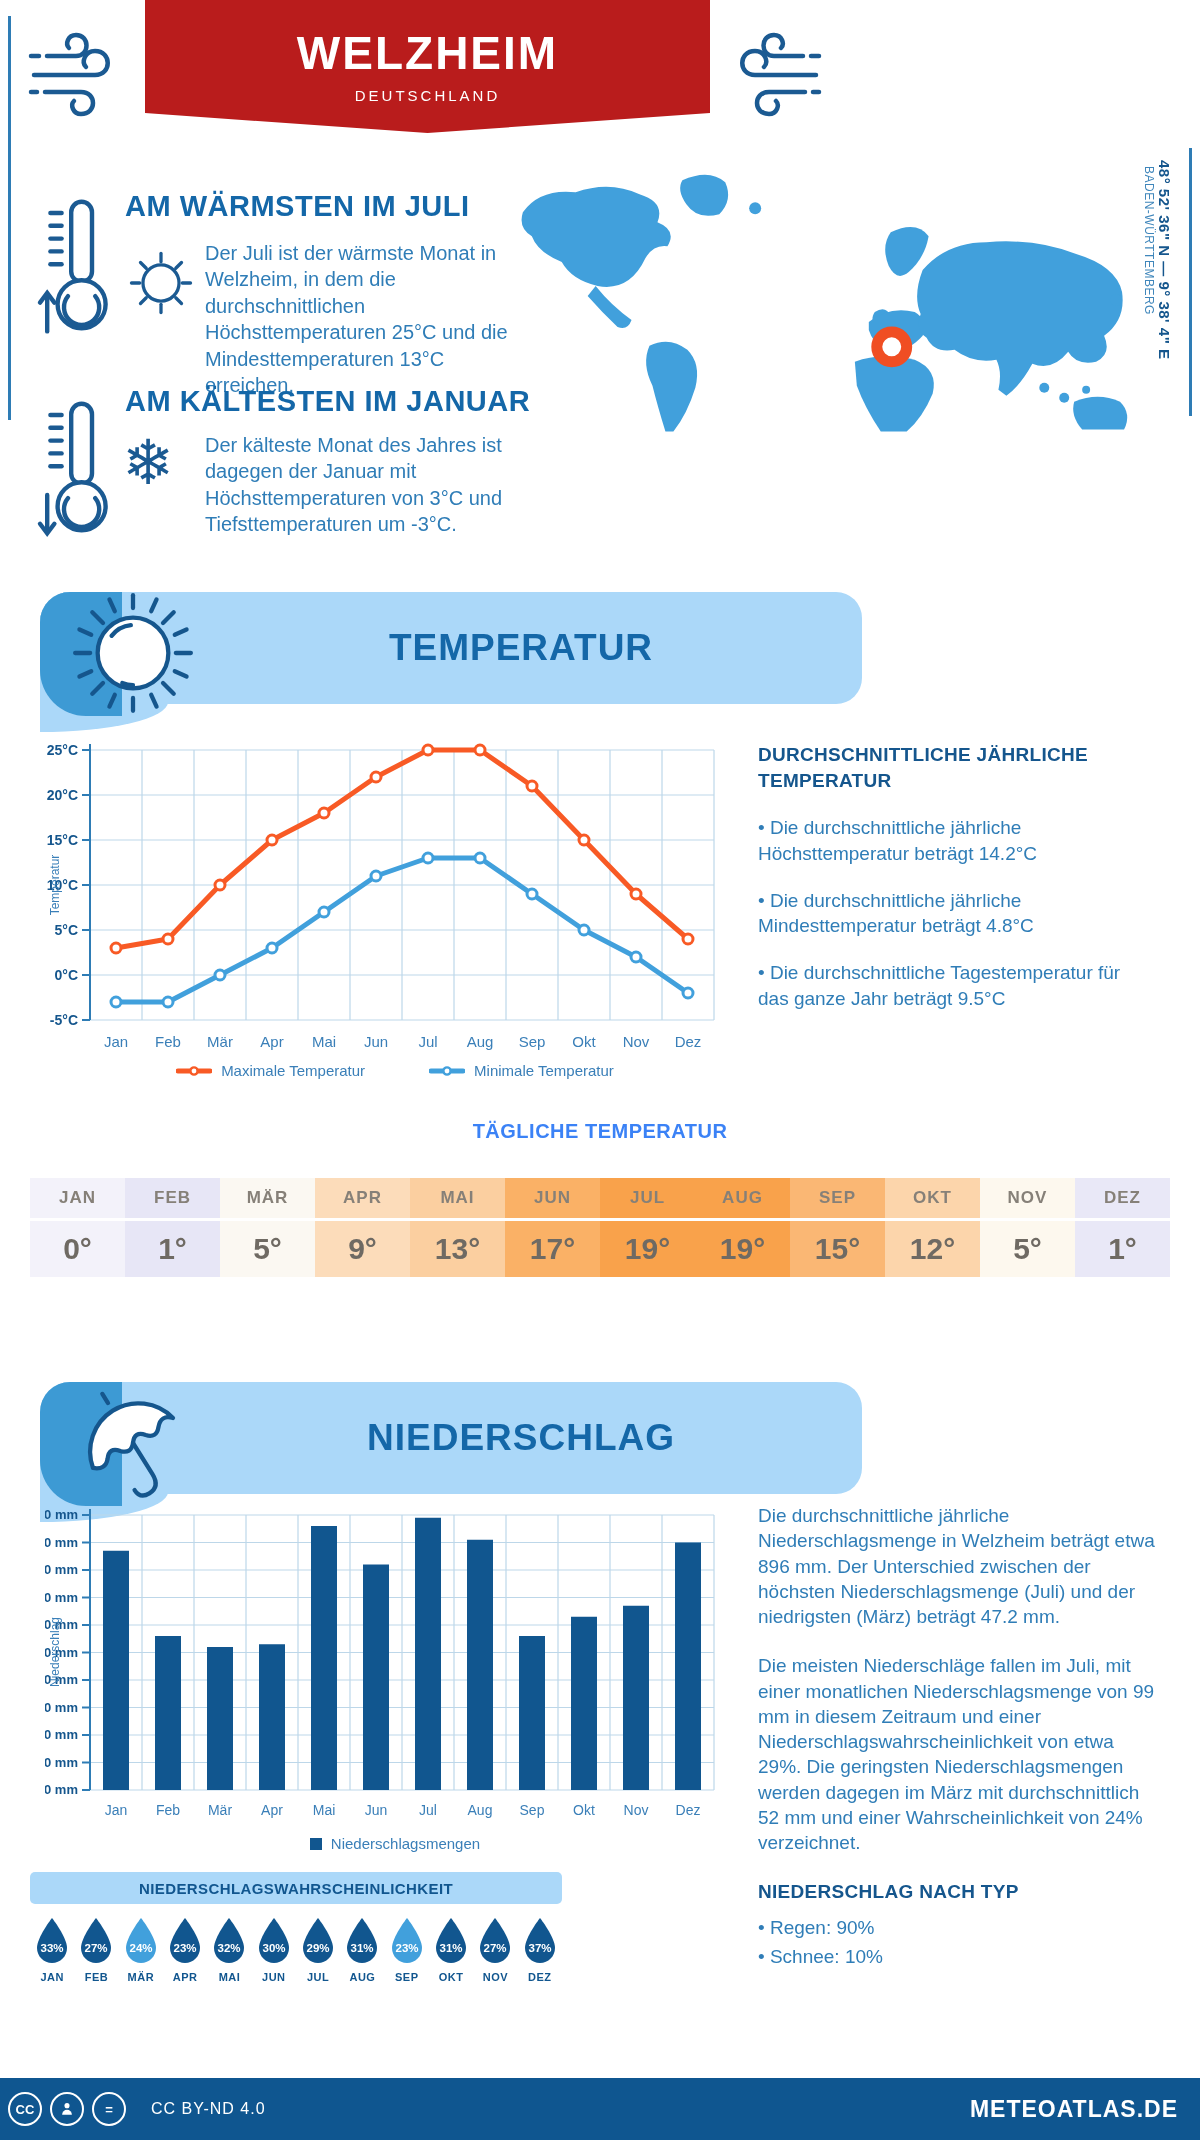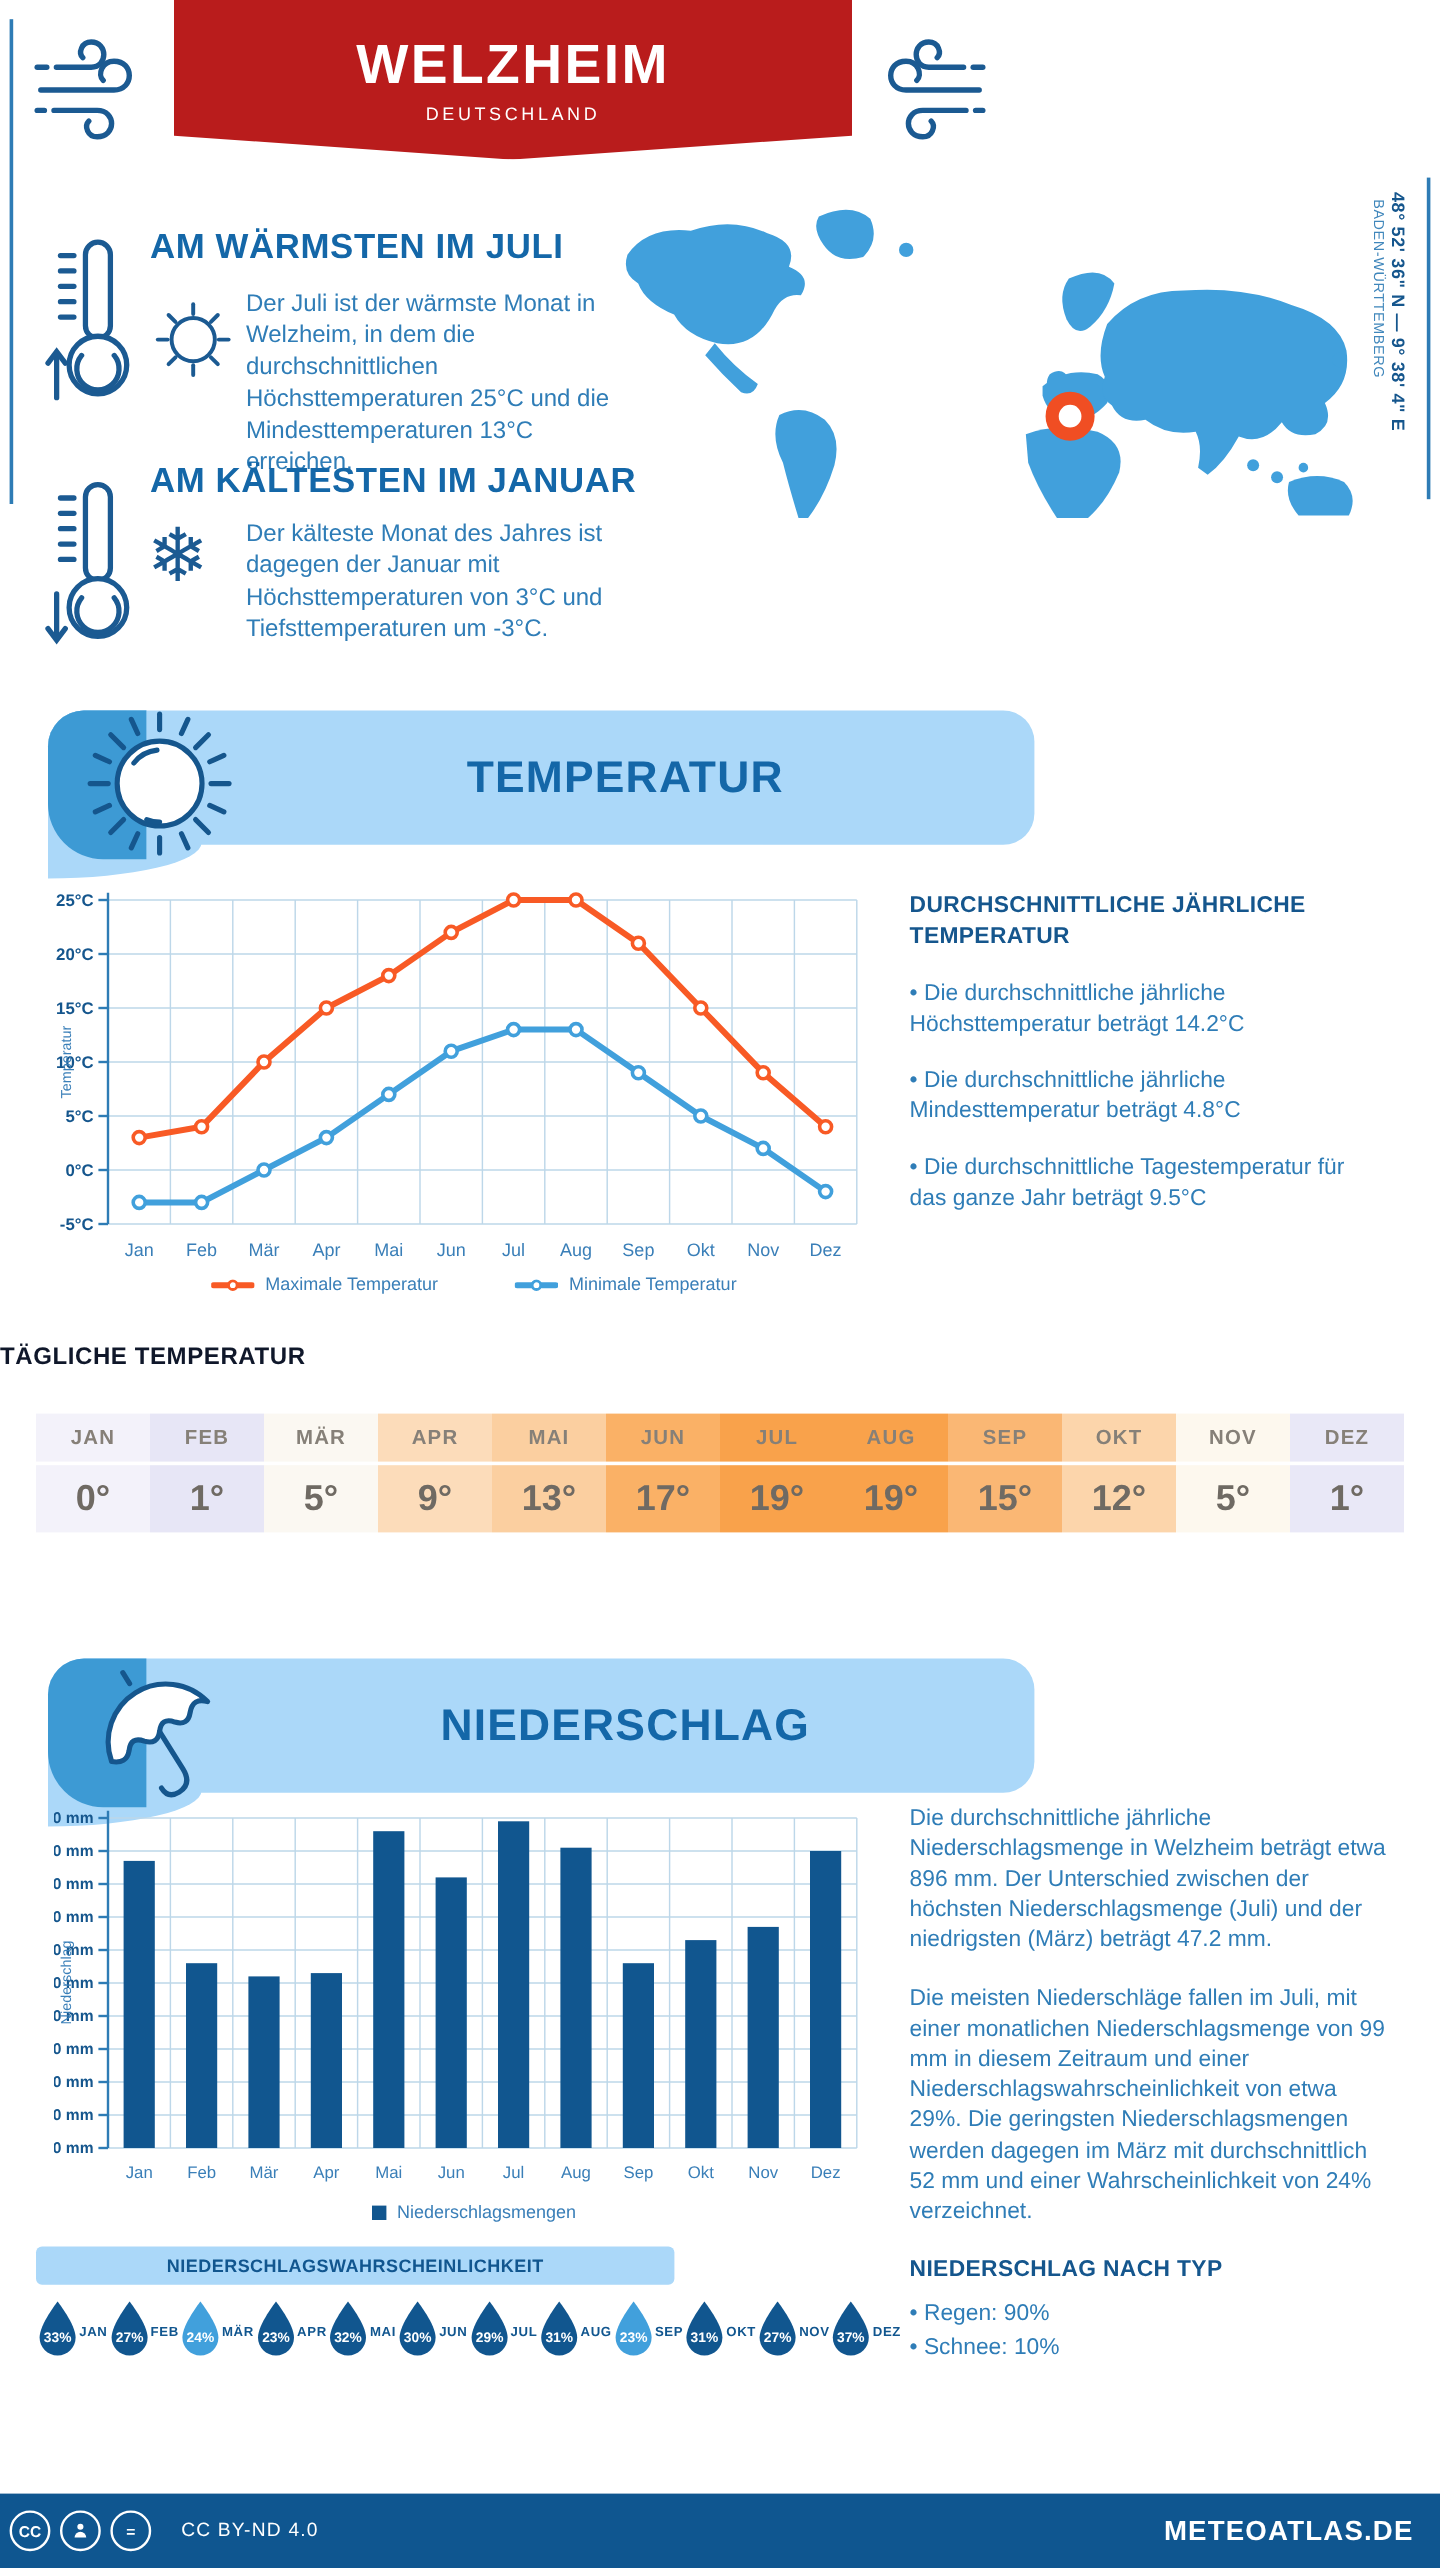--- a/index.html
+++ b/index.html
@@ -70,35 +70,35 @@
   .rcol-heading{font-size:19px;font-weight:bold;color:#15568d;line-height:1.35;letter-spacing:.3px;}
   .rcol-text{font-size:19px;line-height:1.33;color:#2f7db7;}
   .temp-rcol{left:758px;top:742px;width:370px;}
   .temp-rcol .item{margin-top:22px;}
   .precip-rcol{left:758px;top:1503px;width:398px;}
   .precip-rcol .para{margin-bottom:24px;}
   .precip-rcol .type-head{margin-top:6px;margin-bottom:10px;}
   .precip-rcol .type-item{margin-top:4px;}
 
   
-  .daily-title{left:0;top:1120px;width:1200px;text-align:left;
-               font-size:20px;font-weight:bold;color:#0f172a;letter-spacing:.5px;}
+  .daily-title{left:0;top:1120px;width:1200px;text-align:center;
+               font-size:20px;font-weight:bold;color:#3b82f6;letter-spacing:.5px;}
   .daily-table{left:30px;top:1178px;width:1140px;display:flex;}
   .month-col{flex:1;display:flex;flex-direction:column;gap:3px;}
   .month-head{height:40px;display:flex;align-items:center;justify-content:center;
               font-size:17px;font-weight:bold;color:#868078;letter-spacing:1px;}
   .month-val{height:56px;display:flex;align-items:center;justify-content:center;
              font-size:30px;font-weight:bold;color:#6f6a63;}
 
   
   .prob-bar{left:30px;top:1872px;width:532px;height:32px;background:#abd8f9;border-radius:5px;
             display:flex;align-items:center;justify-content:center;
             font-size:15px;font-weight:bold;color:#11568f;letter-spacing:.4px;}
   .drops-row{left:30px;top:1916px;width:532px;display:flex;}
-  .drop-cell{flex:1;display:flex;flex-direction:row;align-items:center;}
+  .drop-cell{flex:1;display:flex;flex-direction:column;align-items:center;}
   .drop-month{margin-top:5px;font-size:11px;font-weight:bold;color:#11568f;letter-spacing:.5px;}
 
   
   .footer{left:0;top:2078px;width:1200px;height:62px;background:#0f5690;color:#fff;
           display:flex;align-items:center;}
   .cc-group{display:flex;align-items:center;gap:8px;margin-left:8px;}
   .cc-circle{width:30px;height:30px;border:2px solid #fff;border-radius:50%;
              display:flex;align-items:center;justify-content:center;
              font-size:13px;font-weight:bold;color:#fff;}
   .license{margin-left:25px;font-size:16px;font-weight:normal;letter-spacing:1px;}

